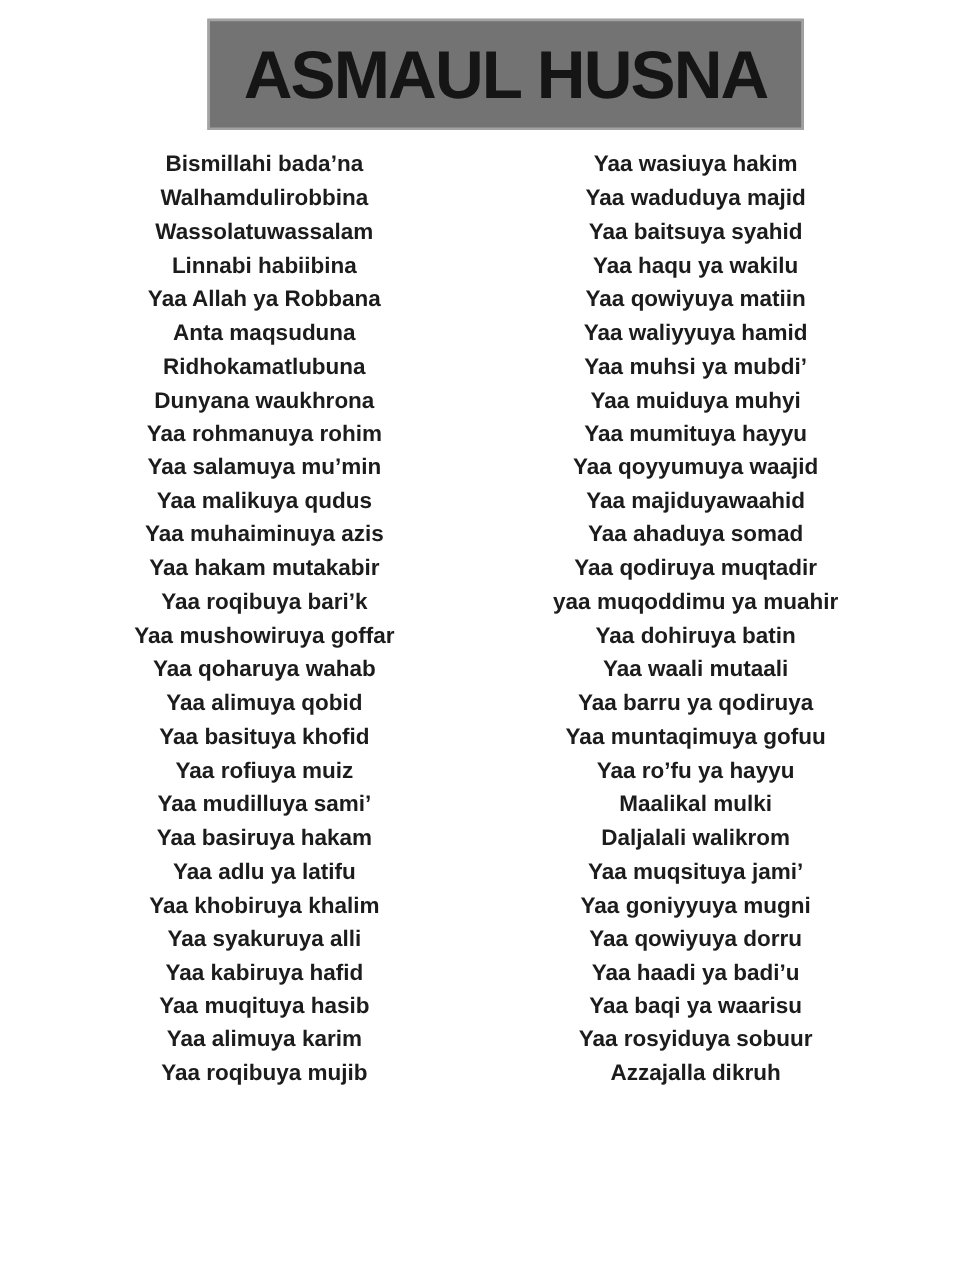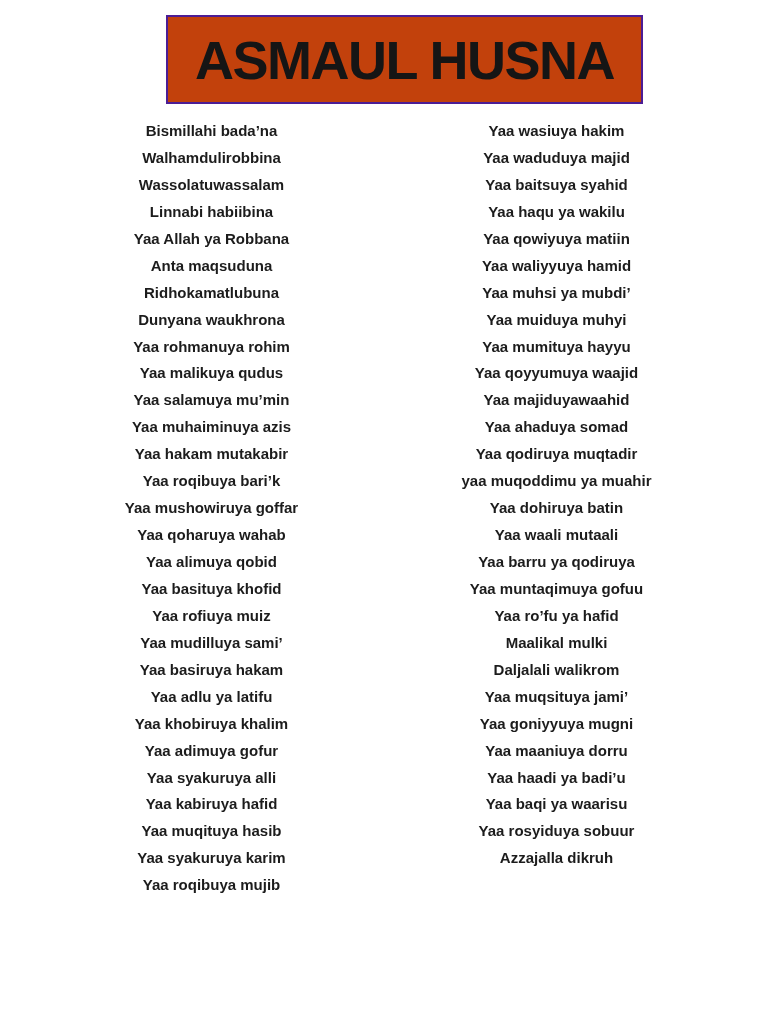--- a/index.html
+++ b/index.html
@@ -15,26 +15,26 @@
     overflow: hidden;
     font-family: "Liberation Sans", sans-serif;
     color: #1c1c1c;
   }
   .title-box {
     position: absolute;
     left: 166px;
     top: 15px;
     width: 477px;
     height: 89px;
-    border: 2px solid #4c1d95;
+    border: 2px solid #a3a3a3;
     box-sizing: border-box;
     display: flex;
     align-items: center;
     justify-content: center;
-    background: #c2410c;
+    background: #737373;
   }
   .title-text {
     font-size: 54px;
     font-weight: 700;
     letter-spacing: -1.5px;
     color: #151515;
     white-space: nowrap;
   }
   .columns {
     position: absolute;
@@ -43,21 +43,21 @@
     width: 768px;
     display: flex;
     justify-content: center;
     gap: 45px;
   }
   .col {
     width: 300px;
     text-align: center;
   }
   .line {
-    font-size: 15px;
+    font-size: 18px;
     font-weight: 700;
     line-height: 26.93px;
     white-space: nowrap;
     color: #1c1c1c;
   }
 </style>
 </head>
 <body>
 
 <div class="page">
@@ -70,39 +70,38 @@
     <div class="col">
         <div class="line">Bismillahi bada’na</div>
         <div class="line">Walhamdulirobbina</div>
         <div class="line">Wassolatuwassalam</div>
         <div class="line">Linnabi habiibina</div>
         <div class="line">Yaa Allah ya Robbana</div>
         <div class="line">Anta maqsuduna</div>
         <div class="line">Ridhokamatlubuna</div>
         <div class="line">Dunyana waukhrona</div>
         <div class="line">Yaa rohmanuya rohim</div>
+        <div class="line">Yaa salamuya mu’min</div>
         <div class="line">Yaa malikuya qudus</div>
-        <div class="line">Yaa salamuya mu’min</div>
         <div class="line">Yaa muhaiminuya azis</div>
         <div class="line">Yaa hakam mutakabir</div>
         <div class="line">Yaa roqibuya bari’k</div>
         <div class="line">Yaa mushowiruya goffar</div>
         <div class="line">Yaa qoharuya wahab</div>
         <div class="line">Yaa alimuya qobid</div>
         <div class="line">Yaa basituya khofid</div>
         <div class="line">Yaa rofiuya muiz</div>
         <div class="line">Yaa mudilluya sami’</div>
         <div class="line">Yaa basiruya hakam</div>
         <div class="line">Yaa adlu ya latifu</div>
         <div class="line">Yaa khobiruya khalim</div>
-        <div class="line">Yaa adimuya gofur</div>
         <div class="line">Yaa syakuruya alli</div>
         <div class="line">Yaa kabiruya hafid</div>
         <div class="line">Yaa muqituya hasib</div>
-        <div class="line">Yaa syakuruya karim</div>
+        <div class="line">Yaa alimuya karim</div>
         <div class="line">Yaa roqibuya mujib</div>
       </div>
     <div class="col">
         <div class="line">Yaa wasiuya hakim</div>
         <div class="line">Yaa waduduya majid</div>
         <div class="line">Yaa baitsuya syahid</div>
         <div class="line">Yaa haqu ya wakilu</div>
         <div class="line">Yaa qowiyuya matiin</div>
         <div class="line">Yaa waliyyuya hamid</div>
         <div class="line">Yaa muhsi ya mubdi’</div>
@@ -110,26 +109,26 @@
         <div class="line">Yaa mumituya hayyu</div>
         <div class="line">Yaa qoyyumuya waajid</div>
         <div class="line">Yaa majiduyawaahid</div>
         <div class="line">Yaa ahaduya somad</div>
         <div class="line">Yaa qodiruya muqtadir</div>
         <div class="line">yaa muqoddimu ya muahir</div>
         <div class="line">Yaa dohiruya batin</div>
         <div class="line">Yaa waali mutaali</div>
         <div class="line">Yaa barru ya qodiruya</div>
         <div class="line">Yaa muntaqimuya gofuu</div>
-        <div class="line">Yaa ro’fu ya hafid</div>
+        <div class="line">Yaa ro’fu ya hayyu</div>
         <div class="line">Maalikal mulki</div>
         <div class="line">Daljalali walikrom</div>
         <div class="line">Yaa muqsituya jami’</div>
         <div class="line">Yaa goniyyuya mugni</div>
-        <div class="line">Yaa maaniuya dorru</div>
+        <div class="line">Yaa qowiyuya dorru</div>
         <div class="line">Yaa haadi ya badi’u</div>
         <div class="line">Yaa baqi ya waarisu</div>
         <div class="line">Yaa rosyiduya sobuur</div>
         <div class="line">Azzajalla dikruh</div>
       </div>
   </div>
 
 </div>
 
 </body></html>

